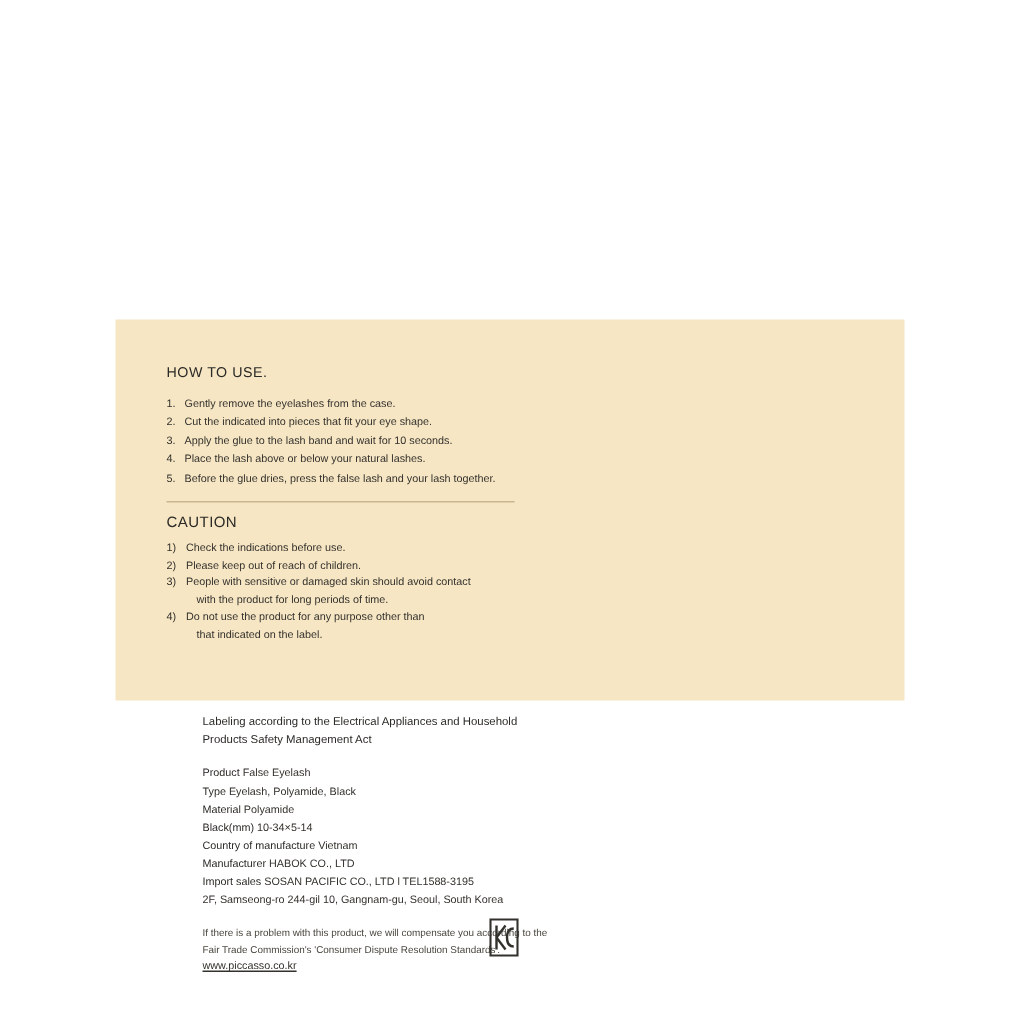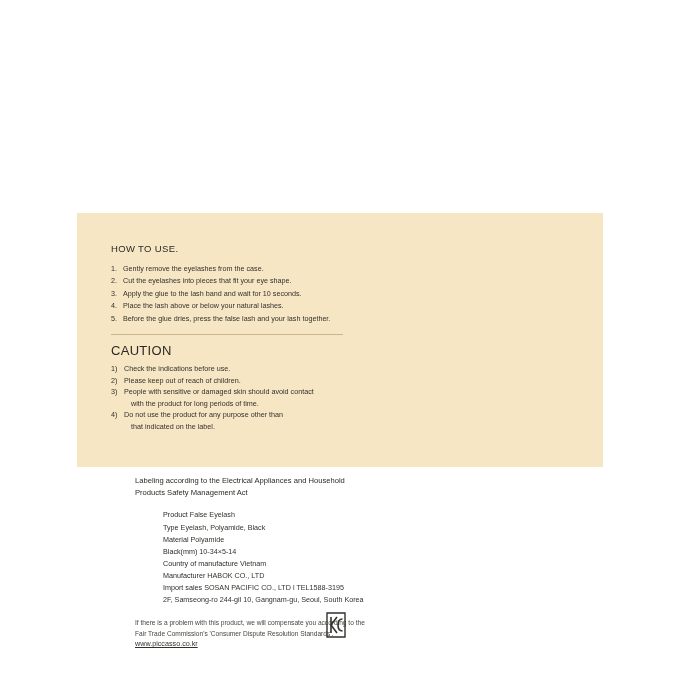--- a/index.html
+++ b/index.html
@@ -78,21 +78,21 @@
     font-size: 7.2px;
     color: #33312c;
   }
   .divider {
     height: 1px;
     background: #c9b68f;
     margin: 9px 0 8px 0;
     width: 100%;
   }
   .caution-title {
-    font-size: 13px;
+    font-size: 10px;
     color: #2b2a26;
     letter-spacing: 0.3px;
     margin: 0 0 5px 0;
   }
   ol.caution {
     margin: 0;
     padding: 0;
     list-style: none;
   }
   ol.caution li {
@@ -117,21 +117,20 @@
     line-height: 12.2px;
     color: #2b2a26;
     margin: 0 0 10px 0;
     max-width: 210px;
   }
   .spec {
     font-size: 7.2px;
     line-height: 12.1px;
     color: #33312c;
     white-space: nowrap;
-    margin-left: 28px;
   }
   .spec .k {
     color: #2b2a26;
   }
   .note {
     margin-top: 12px;
     font-size: 6.6px;
     line-height: 10.6px;
     color: #4a463f;
     max-width: 245px;
@@ -163,21 +162,21 @@
       <div class="col-left">
         <div class="h-title">HOW TO USE.</div>
 
         <ol class="steps">
           <li>
             <span class="num">1.</span>
             <span>Gently remove the eyelashes from the case.</span>
           </li>
           <li>
             <span class="num">2.</span>
-            <span>Cut the eyelashes into pieces that fit your eye shape.</span>
+            <span>Cut the indicated into pieces that fit your eye shape.</span>
           </li>
           <li>
             <span class="num">3.</span>
             <span>Apply the glue to the lash band and wait for 10 seconds.</span>
           </li>
           <li>
             <span class="num">4.</span>
             <span>Place the lash above or below your natural lashes.</span>
           </li>
           <li>

